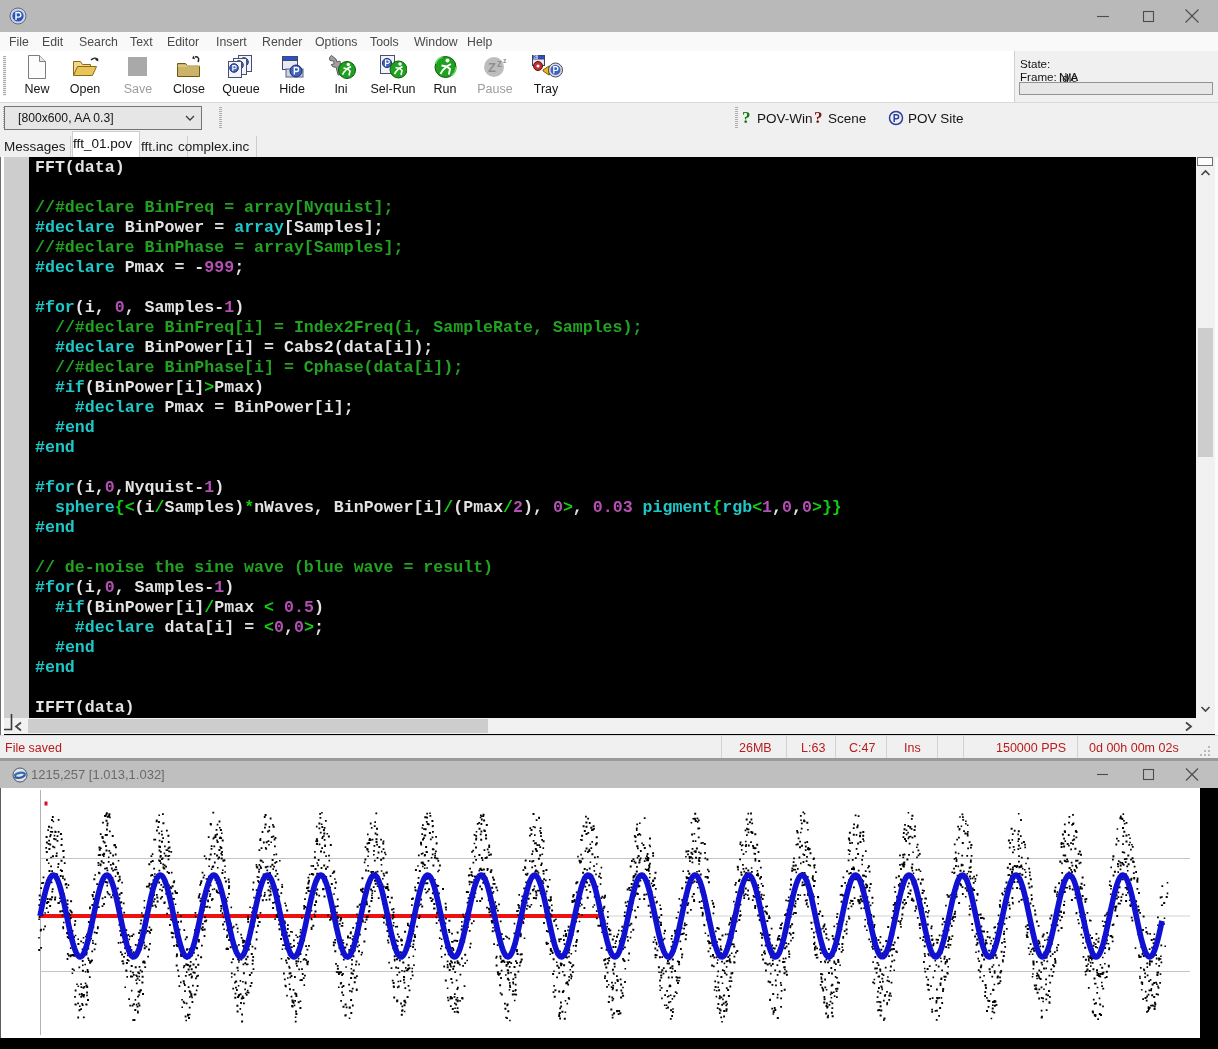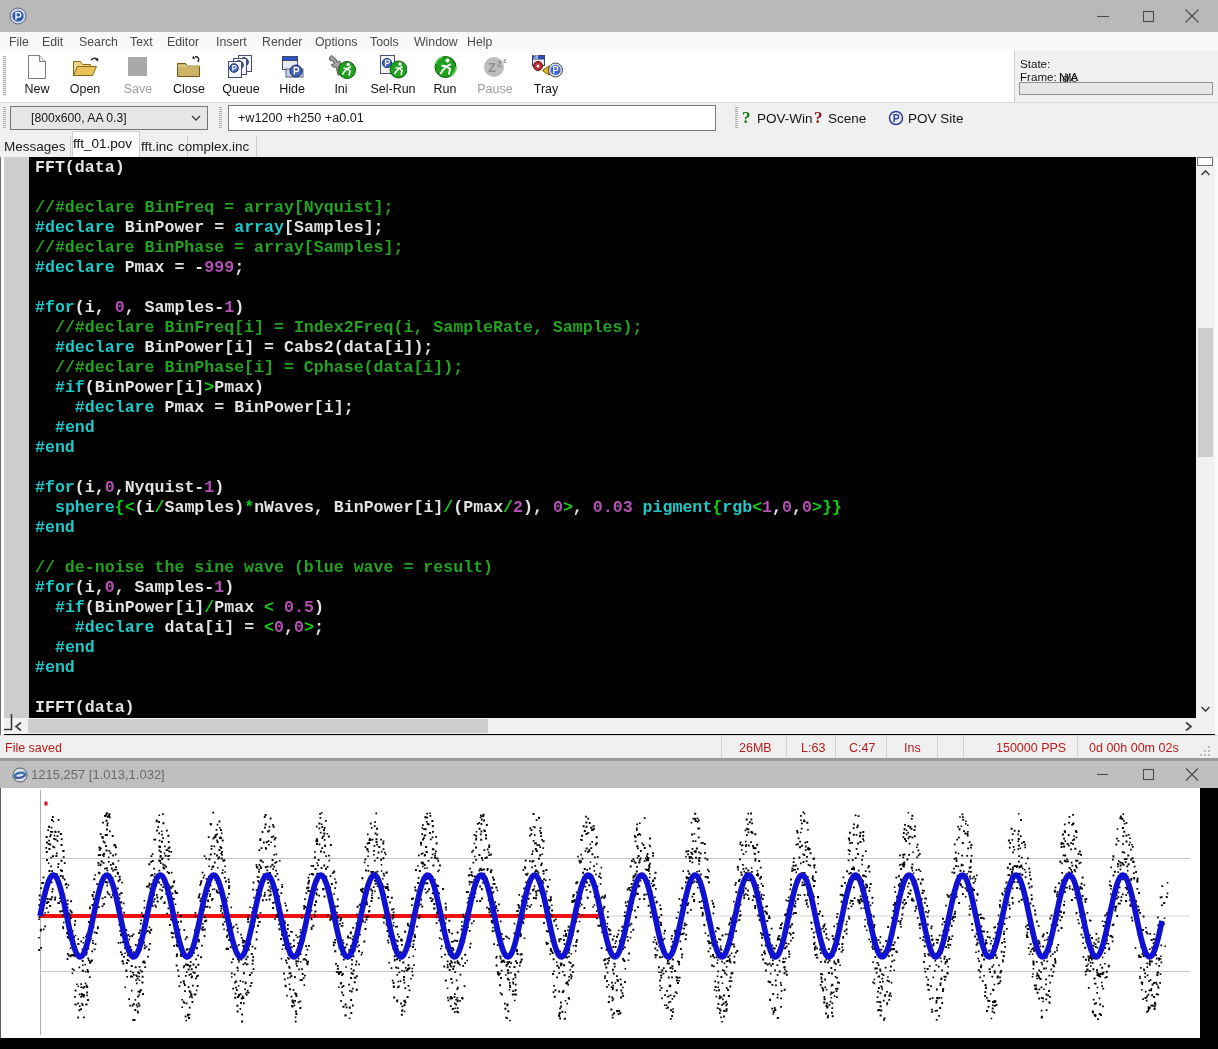--- a/index.html
+++ b/index.html
@@ -14,21 +14,21 @@
 
 #toolbar{left:0;top:51px;width:1218px;height:52px;background:#fff;border-bottom:1px solid #d9d9d9}
 .tlab{position:absolute;top:31px;width:80px;text-align:center;font-size:12.5px;color:#151515}
 .tico{position:absolute;top:3px}
 #statepanel{left:1014px;top:51px;width:204px;height:51px;background:#f0f0f0;border-left:1px solid #cfcfcf}
 #statepanel div{position:absolute;font-size:11.6px;line-height:13px;color:#111}
 #pbar{left:1019px;top:82px;width:194px;height:13px;background:#e7e7e7;border:1px solid #939393}
 
 #row2{left:0;top:103px;width:1218px;height:30px;background:#f0f0f0}
 .grip{position:absolute;top:4px;width:3px;height:22px;background-image:repeating-linear-gradient(#adadad 0 1px,#f0f0f0 1px 2px)}
-#combo{left:10px;top:3px;width:198px;height:24px;background:#e6e6e6;border:1px solid #747474;font-size:12.2px;color:#151515;line-height:23px;padding-left:20px}
+#combo{left:4px;top:3px;width:198px;height:24px;background:#e6e6e6;border:1px solid #747474;font-size:12.2px;color:#151515;line-height:23px;padding-left:13px}
 #cmdin{left:228px;top:2px;width:488px;height:26px;background:#fff;border:1px solid #7a7a7a;font-size:12.6px;color:#151515;line-height:25px;padding-left:9px}
 .hlp{position:absolute;top:3px;height:24px;line-height:25px;font-size:13.5px;color:#141414}
 
 #tabbar{left:0;top:133px;width:1218px;height:24px;background:#f0f0f0}
 .tab{position:absolute;top:3px;height:21px;line-height:22px;font-size:13.5px;color:#1a1a1a;text-align:left;border-right:1px solid #cdcdcd}
 #tabactive{position:absolute;left:72px;top:-2px;width:68px;height:26px;background:#fff;border:1px solid #cdcdcd;border-bottom:none;line-height:24px;font-size:13.5px;color:#111}
 #leftmargin{left:0;top:157px;width:4px;height:578px;background:#fff;border-left:1px solid #6e6e6e}
 #gutter{left:4px;top:157px;width:25px;height:561px;background:#cdcdcd}
 #editor{left:29px;top:157px;width:1167px;height:561px;background:#000;overflow:hidden}
 #code{font-family:"Liberation Mono",monospace;font-size:16.6px;line-height:20px;color:#e2e2e2;padding:1px 0 0 6px;white-space:pre;font-weight:bold}
@@ -184,21 +184,20 @@
 <div class="abs" id="pbar"></div>
 
 <div class="abs" id="row2">
   <div class="grip" style="left:3px"></div>
   <div class="abs" id="combo">[800x600, AA 0.3]
     <svg class="abs" style="right:6px;top:8px" width="10" height="7">
         <path d="M1 1l4 4 4-4" fill="none" stroke="#3c3c3c" stroke-width="1.3"></path>
       </svg>
   </div>
   <div class="grip" style="left:219px"></div>
-  <div class="abs" id="cmdin">+w1200 +h250 +a0.01</div>
   <div class="grip" style="left:735px"></div>
   <svg class="abs" style="left:742px;top:6px" width="12" height="18">
       <text x="0" y="14" font-family="Liberation Serif" font-size="17" font-weight="bold" fill="#0c7a0c">?</text>
     </svg>
   <div class="hlp" style="left:757px">POV-Win</div>
   <svg class="abs" style="left:814px;top:6px" width="12" height="18">
       <text x="0" y="14" font-family="Liberation Serif" font-size="17" font-weight="bold" fill="#7c1212">?</text>
     </svg>
   <div class="hlp" style="left:828px">Scene</div>
   <svg class="abs" style="left:888px;top:6px" width="16" height="18">

